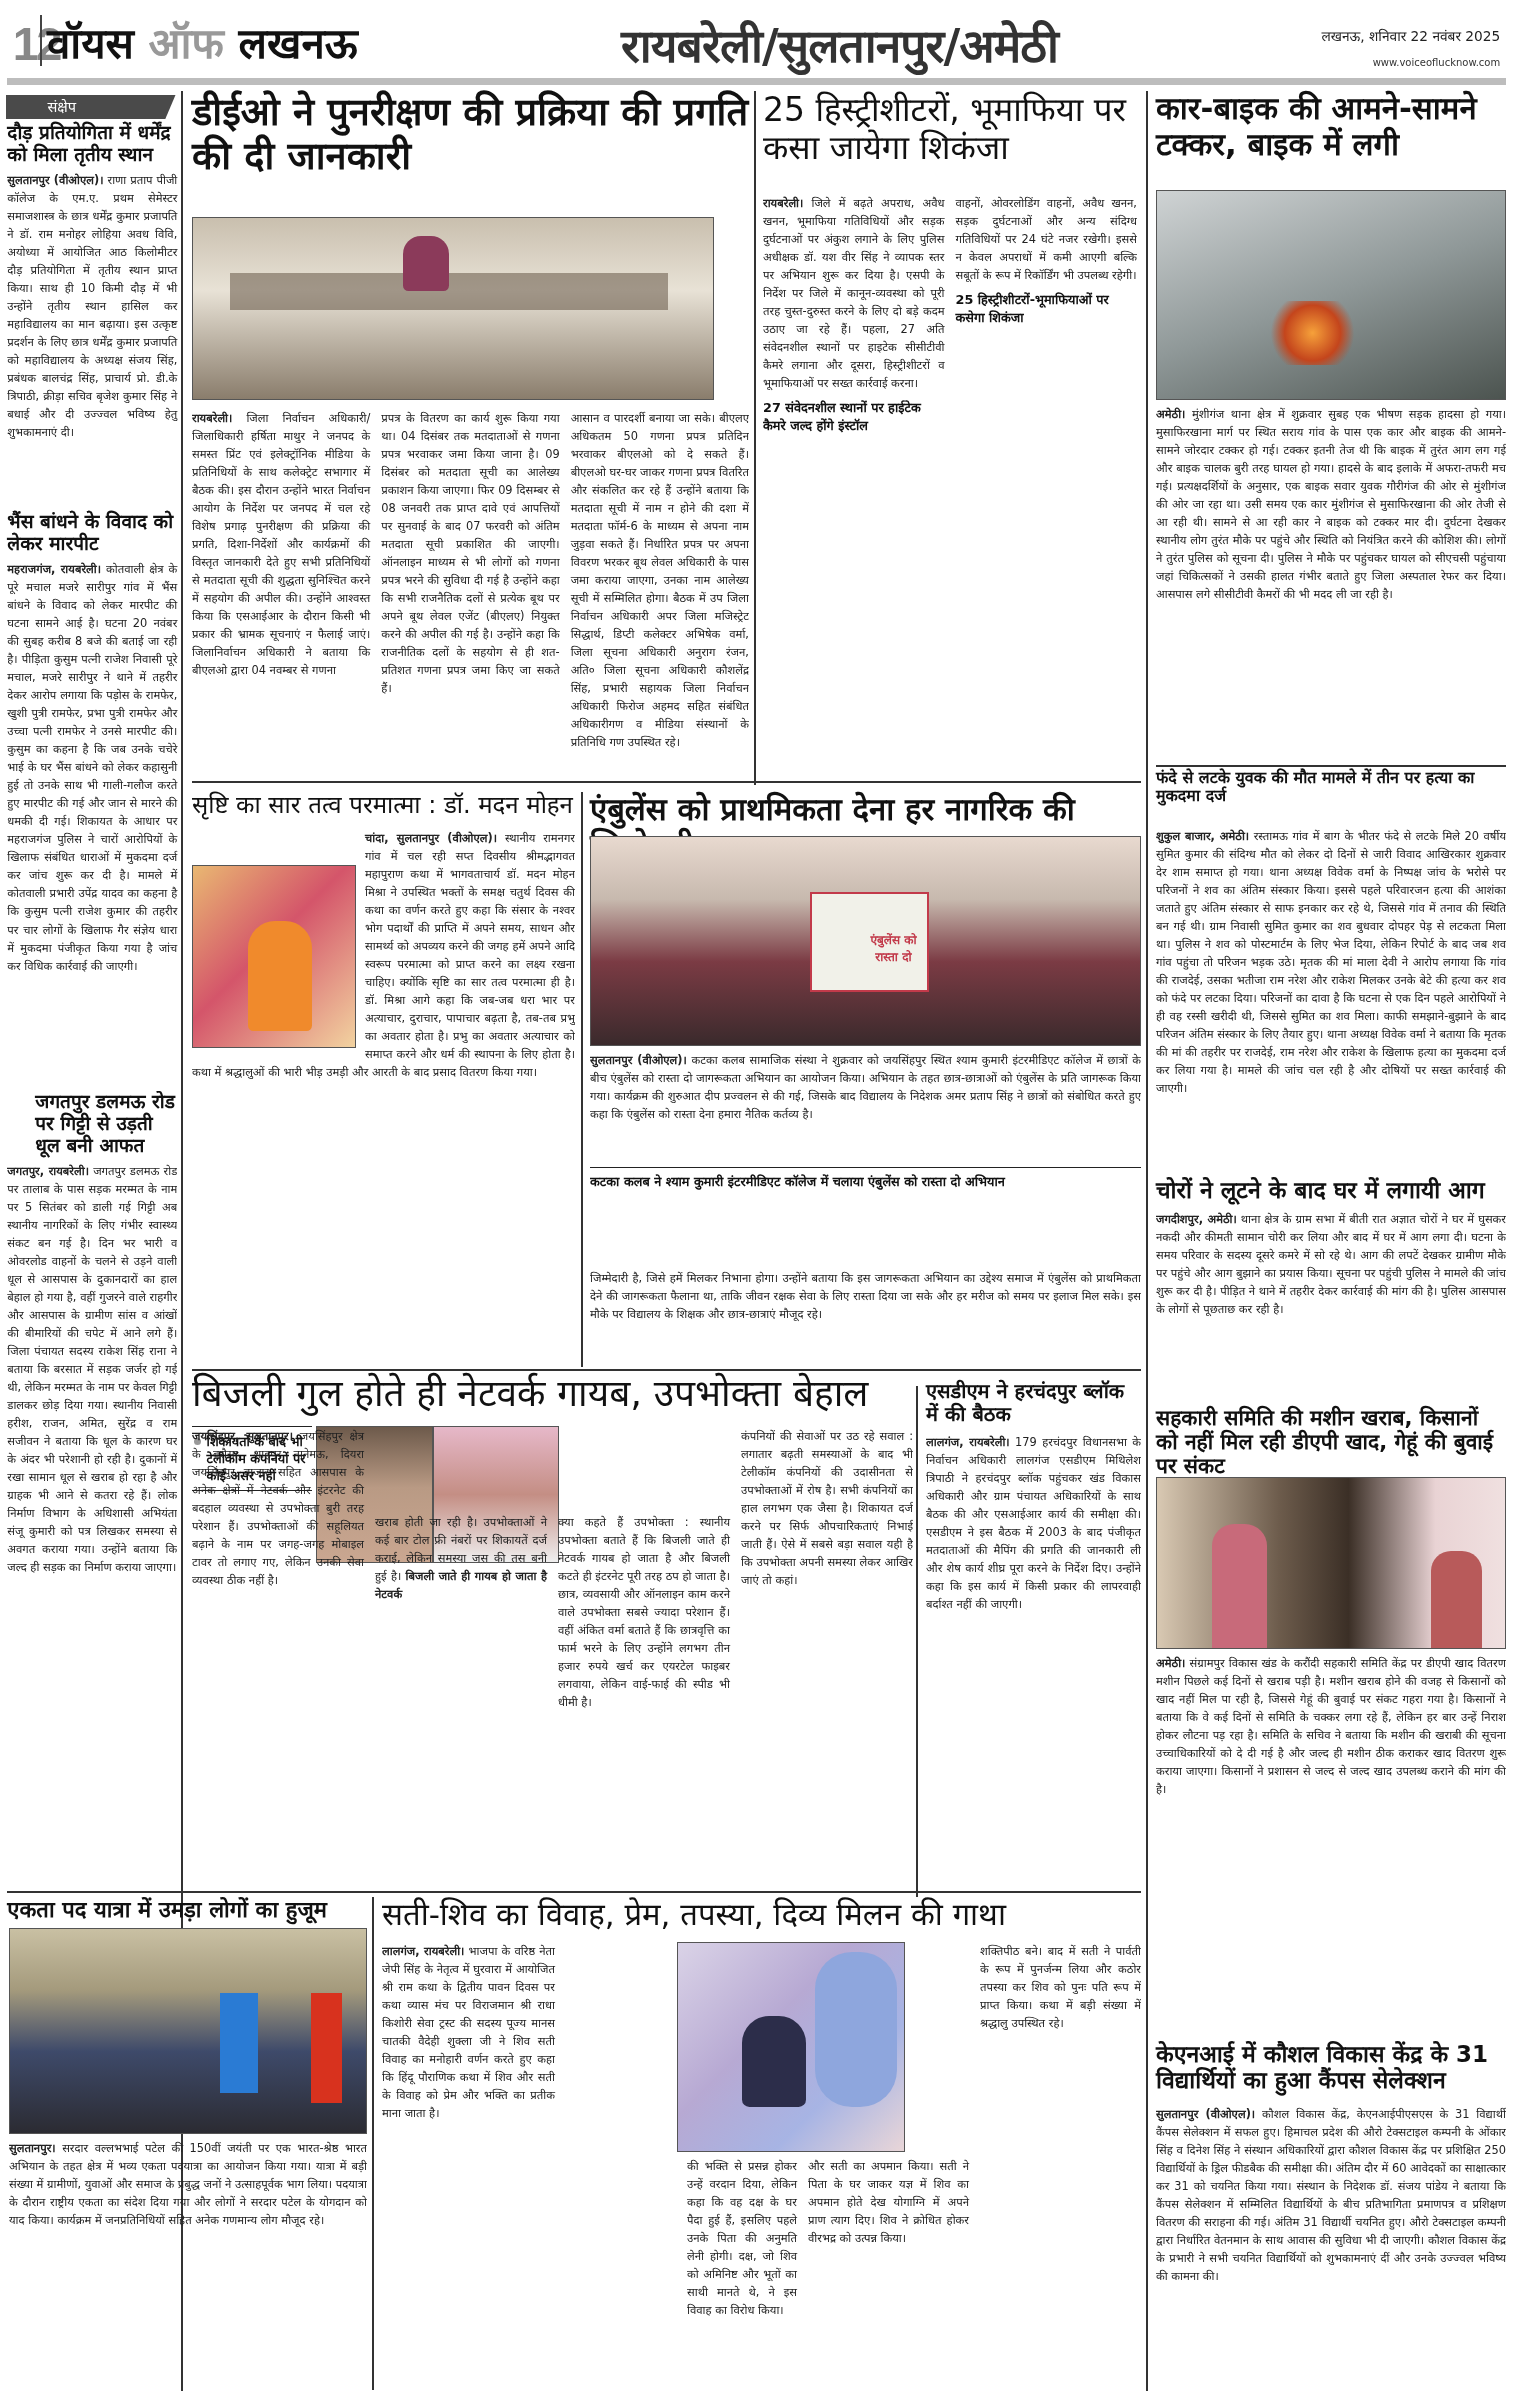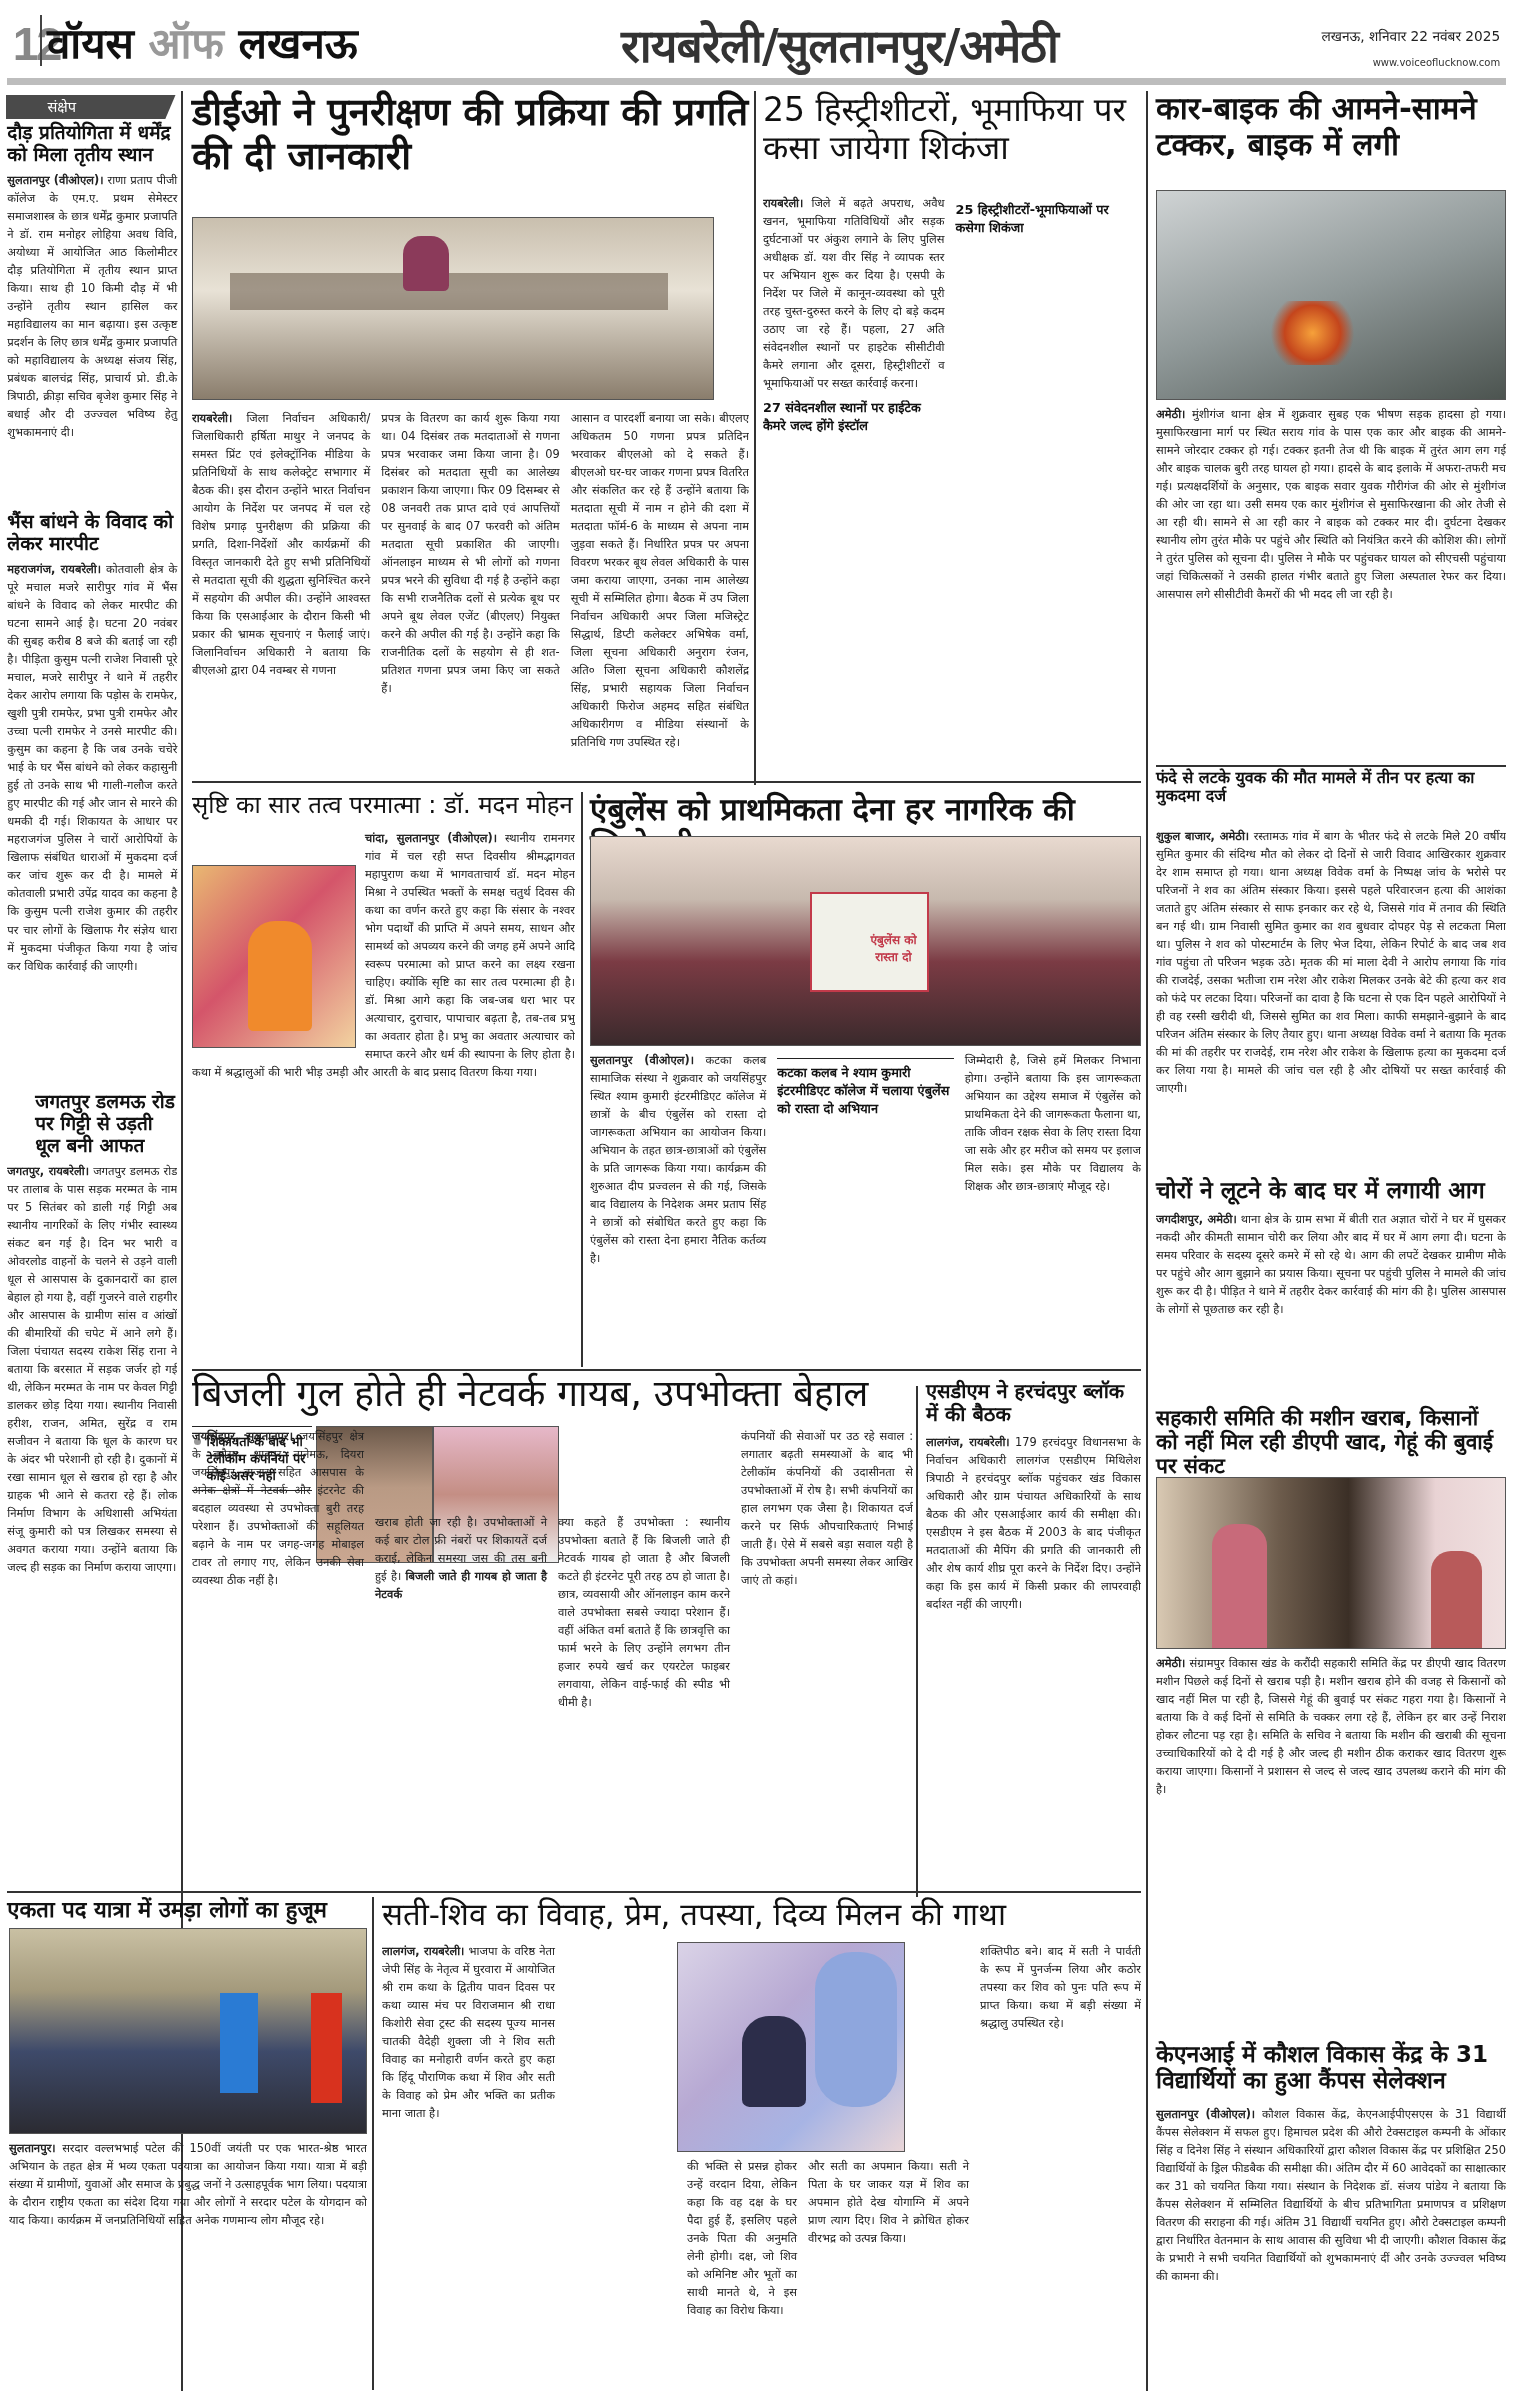--- a/index.html
+++ b/index.html
@@ -88,20 +88,21 @@
 
 <div class="abs" style="left:763px; top:91px; width:374px;">
   <div class="headline-light" style="font-size:33px;">25 हिस्ट्रीशीटरों, भूमाफिया पर कसा जायेगा शिकंजा</div>
 </div>
 <div class="abs cols" style="left:763px; top:194px; width:374px; height:584px; overflow:hidden;">
   <div>
     <p class="body-text"><span class="lead">रायबरेली।</span> <span>जिले में बढ़ते अपराध, अवैध खनन, भूमाफिया गतिविधियों और सड़क दुर्घटनाओं पर अंकुश लगाने के लिए पुलिस अधीक्षक डॉ. यश वीर सिंह ने व्यापक स्तर पर अभियान शुरू कर दिया है। एसपी के निर्देश पर जिले में कानून-व्यवस्था को पूरी तरह चुस्त-दुरुस्त करने के लिए दो बड़े कदम उठाए जा रहे हैं। पहला, 27 अति संवेदनशील स्थानों पर हाइटेक सीसीटीवी कैमरे लगाना और दूसरा, हिस्ट्रीशीटरों व भूमाफियाओं पर सख्त कार्रवाई करना।</span></p>
     <p class="subhead" style="margin-top:5.5px;">27 संवेदनशील स्थानों पर हाईटेक कैमरे जल्द होंगे इंस्टॉल</p>
   </div>
   <div>
+    <p class="body-text">वाहनों, ओवरलोडिंग वाहनों, अवैध खनन, सड़क दुर्घटनाओं और अन्य संदिग्ध गतिविधियों पर 24 घंटे नजर रखेगी। इससे न केवल अपराधों में कमी आएगी बल्कि सबूतों के रूप में रिकॉर्डिंग भी उपलब्ध रहेगी।</p>
     <p class="subhead" style="margin-top:5.5px;">25 हिस्ट्रीशीटरों-भूमाफियाओं पर कसेगा शिकंजा</p>
   </div>
 </div>
 
 <div class="abs vrule" style="left:1146px; top:91px; height:2300px;"></div>
 
 <div class="abs" style="left:1156px; top:91px; width:350px;">
   <div class="headline" style="font-size:31px;">कार-बाइक की आमने-सामने टक्कर, बाइक में लगी</div>
 </div>
 <div class="abs photo" style="left:1156px; top:190px; width:350px; height:210px; background:linear-gradient(160deg,#cfd3d4 0%,#8f9898 50%,#4c5450 100%);">
@@ -165,21 +166,21 @@
 <div class="abs vrule" style="left:581px; top:792px; height:575px;"></div>
 
 <div class="abs" style="left:590px; top:792px; width:551px;">
   <div class="headline" style="font-size:31px;">एंबुलेंस को प्राथमिकता देना हर नागरिक की जिम्मेदारी</div>
 </div>
 <div class="abs photo" style="left:590px; top:836px; width:551px; height:210px; background:linear-gradient(180deg,#e8d9cf 0%,#c7b9ae 30%,#7b3b44 60%,#3a2a2c 100%);">
   <div style="position:absolute; left:219px; top:55px; width:119px; height:100px; background:#f1f1e9; border:2.7px solid #c23a4a;padding-left:48px;">
     <div style="font-size:12px; font-weight:700; color:#c23a4a; text-align:center; margin-top:37px;">एंबुलेंस को रास्ता दो</div>
   </div>
 </div>
-<div class="abs cols" style="left:590px; top:1051px; width:551px; height:316px; overflow:hidden;">
+<div class="abs cols" style="left:590px; top:1051px; width:551px; height:316px; overflow:hidden;flex-direction:column;">
   <div class="body-text"><span class="lead">सुलतानपुर (वीओएल)।</span> <span>कटका कलब सामाजिक संस्था ने शुक्रवार को जयसिंहपुर स्थित श्याम कुमारी इंटरमीडिएट कॉलेज में छात्रों के बीच एंबुलेंस को रास्ता दो जागरूकता अभियान का आयोजन किया। अभियान के तहत छात्र-छात्राओं को एंबुलेंस के प्रति जागरूक किया गया। कार्यक्रम की शुरुआत दीप प्रज्वलन से की गई, जिसके बाद विद्यालय के निदेशक अमर प्रताप सिंह ने छात्रों को संबोधित करते हुए कहा कि एंबुलेंस को रास्ता देना हमारा नैतिक कर्तव्य है।</span></div>
   <div>
     <p class="subhead" style="margin-top:7.3px; border-top:1.8px solid #222; padding-top:3.7px;">कटका कलब ने श्याम कुमारी इंटरमीडिएट कॉलेज में चलाया एंबुलेंस को रास्ता दो अभियान</p>
   </div>
   <div class="body-text">जिम्मेदारी है, जिसे हमें मिलकर निभाना होगा। उन्होंने बताया कि इस जागरूकता अभियान का उद्देश्य समाज में एंबुलेंस को प्राथमिकता देने की जागरूकता फैलाना था, ताकि जीवन रक्षक सेवा के लिए रास्ता दिया जा सके और हर मरीज को समय पर इलाज मिल सके। इस मौके पर विद्यालय के शिक्षक और छात्र-छात्राएं मौजूद रहे।</div>
 </div>
 
 <div class="abs hrule" style="left:192px; top:1369px; width:949px;"></div>
 <div class="abs" style="left:192px; top:1373px; width:730px;">
   <div class="headline-light" style="font-size:37px;">बिजली गुल होते ही नेटवर्क गायब, उपभोक्ता बेहाल</div>

